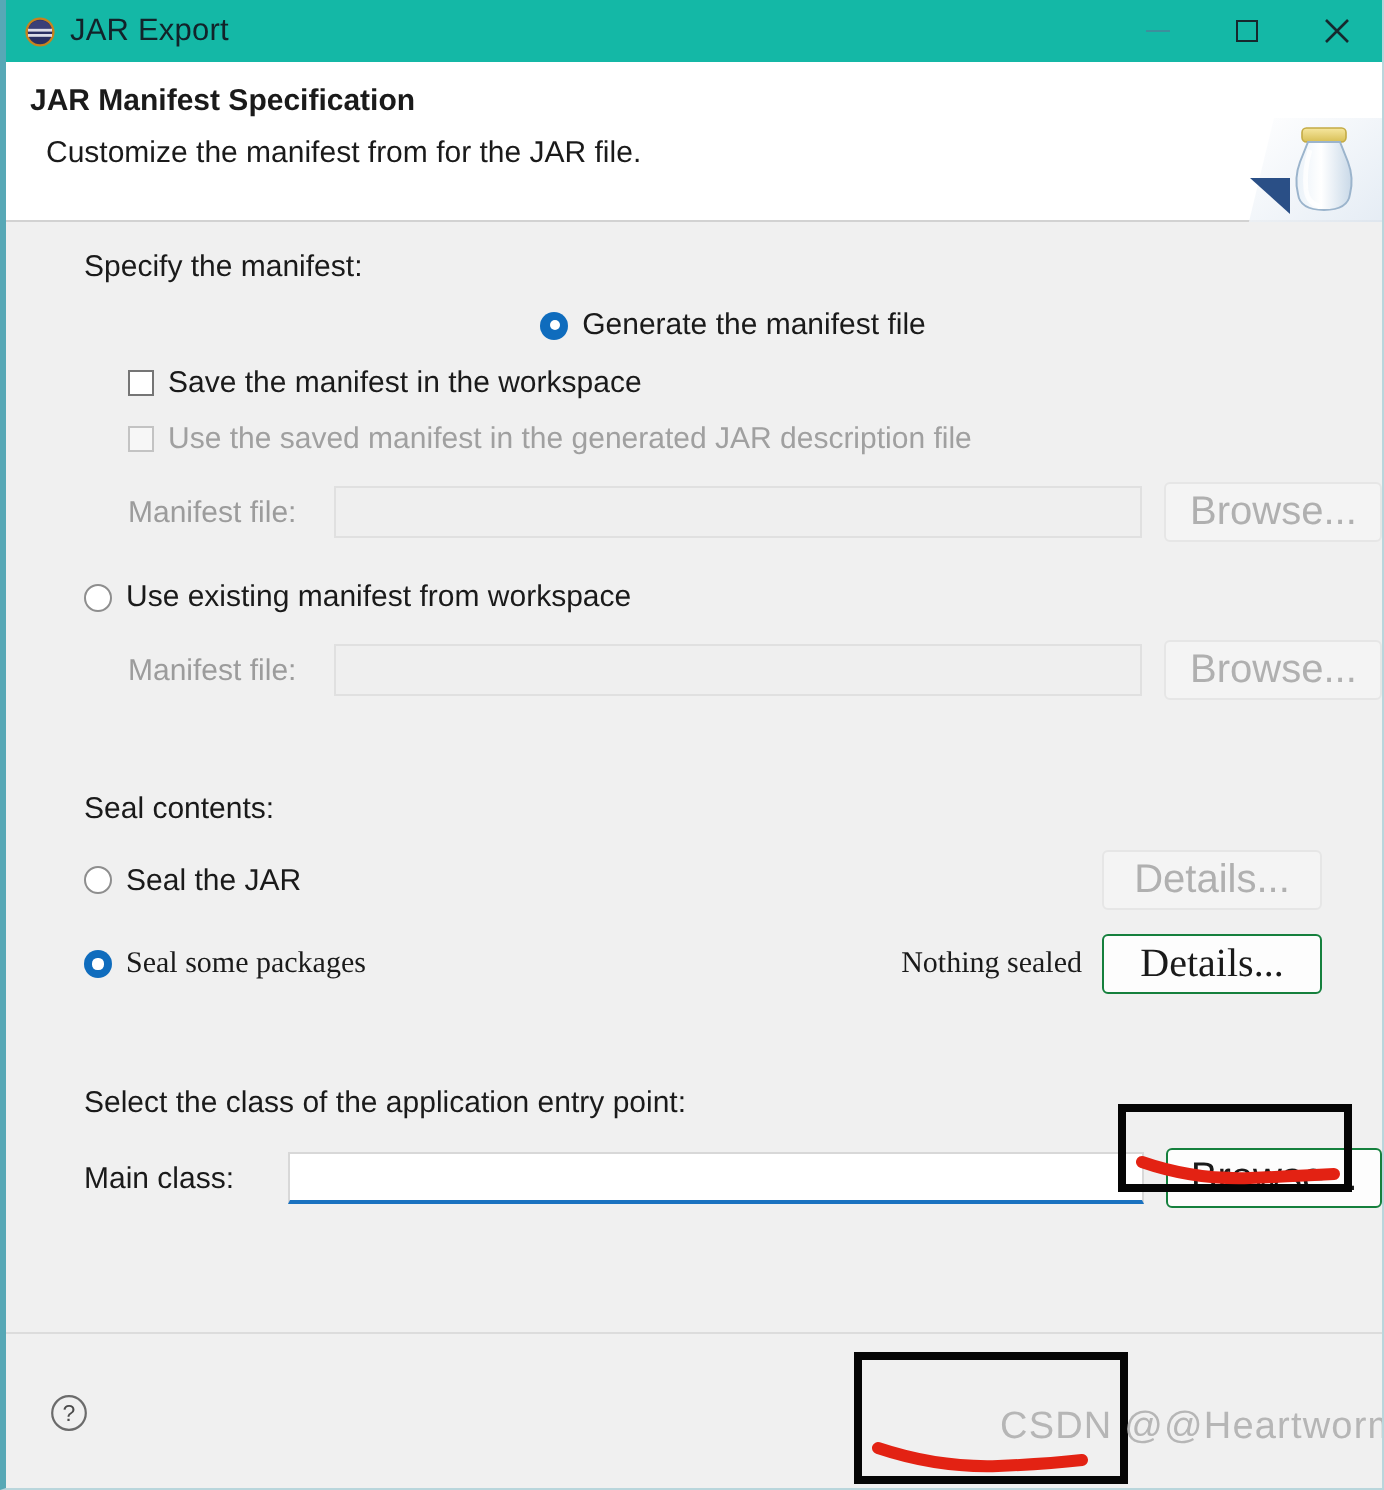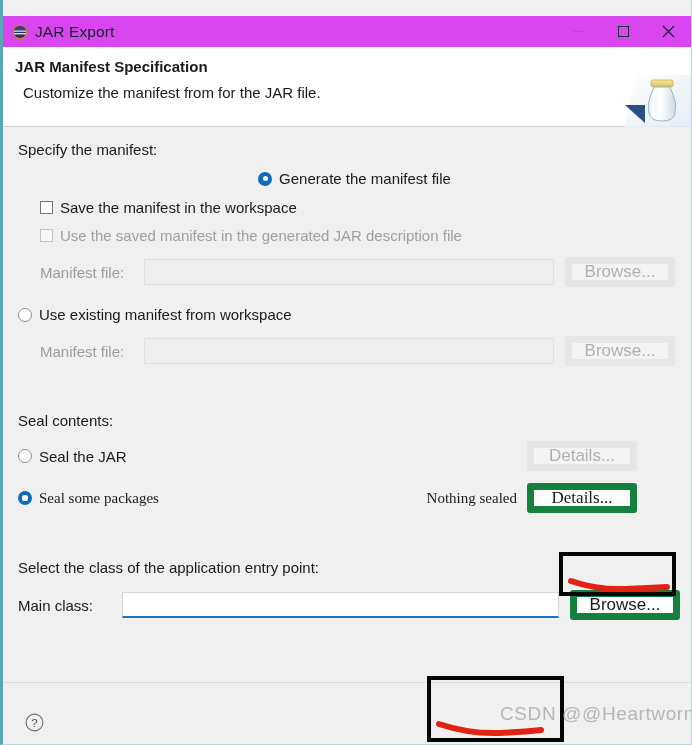--- a/index.html
+++ b/index.html
@@ -19,25 +19,24 @@
     border-left: 3px solid #57a8b6;
     border-right: 1px solid #b9d6dc;
     border-bottom: 1px solid #b9d6dc;
     overflow: hidden;
   }
 
   
   #titlebar {
     position: relative;
     height: 31px;
-    background: #d946ef;
+    background: #14b8a6;
     display: flex;
     align-items: center;
     padding-left: 9px;
-    margin-top: 16px;
   }
   #title-icon {
     width: 16px; height: 16px;
     margin-right: 7px;
     flex: 0 0 auto;
     display: block;
   }
   #title-text {
     font-size: 15.5px;
     color: #12232a;
@@ -91,20 +90,21 @@
     right: 0px; top: 28px;
     width: 72px; height: 58px;
   }
 
   
   #body {
     position: relative;
     height: 555px;
     background: #f0f0f0;
     padding: 14px 0 0 15px;
+    margin-left: 24px;
   }
 
   .section-label {
     font-size: 15px;
     color: #1a1a1a;
   }
 
   .row {
     display: flex;
     align-items: center;
@@ -168,23 +168,23 @@
   .textfield.active {
     background: #ffffff;
     border: 1px solid #d8d8d8;
     border-bottom: 2px solid #1a72c0;
   }
 
   
   .btn {
     height: 30px;
     background: #fdfdfd;
-    border: 7px solid #15803d;
+    border: 1px solid #15803d;
     border-radius: 3px;
-    font-size: 17px;
+    font-size: 20px;
     color: #1a1a1a;
     display: flex;
     align-items: center;
     justify-content: center;
     white-space: nowrap;
   }
   .btn.disabled {
     background: #f4f4f4;
     border-color: #e6e6e6;
     color: #b0b0b0;

